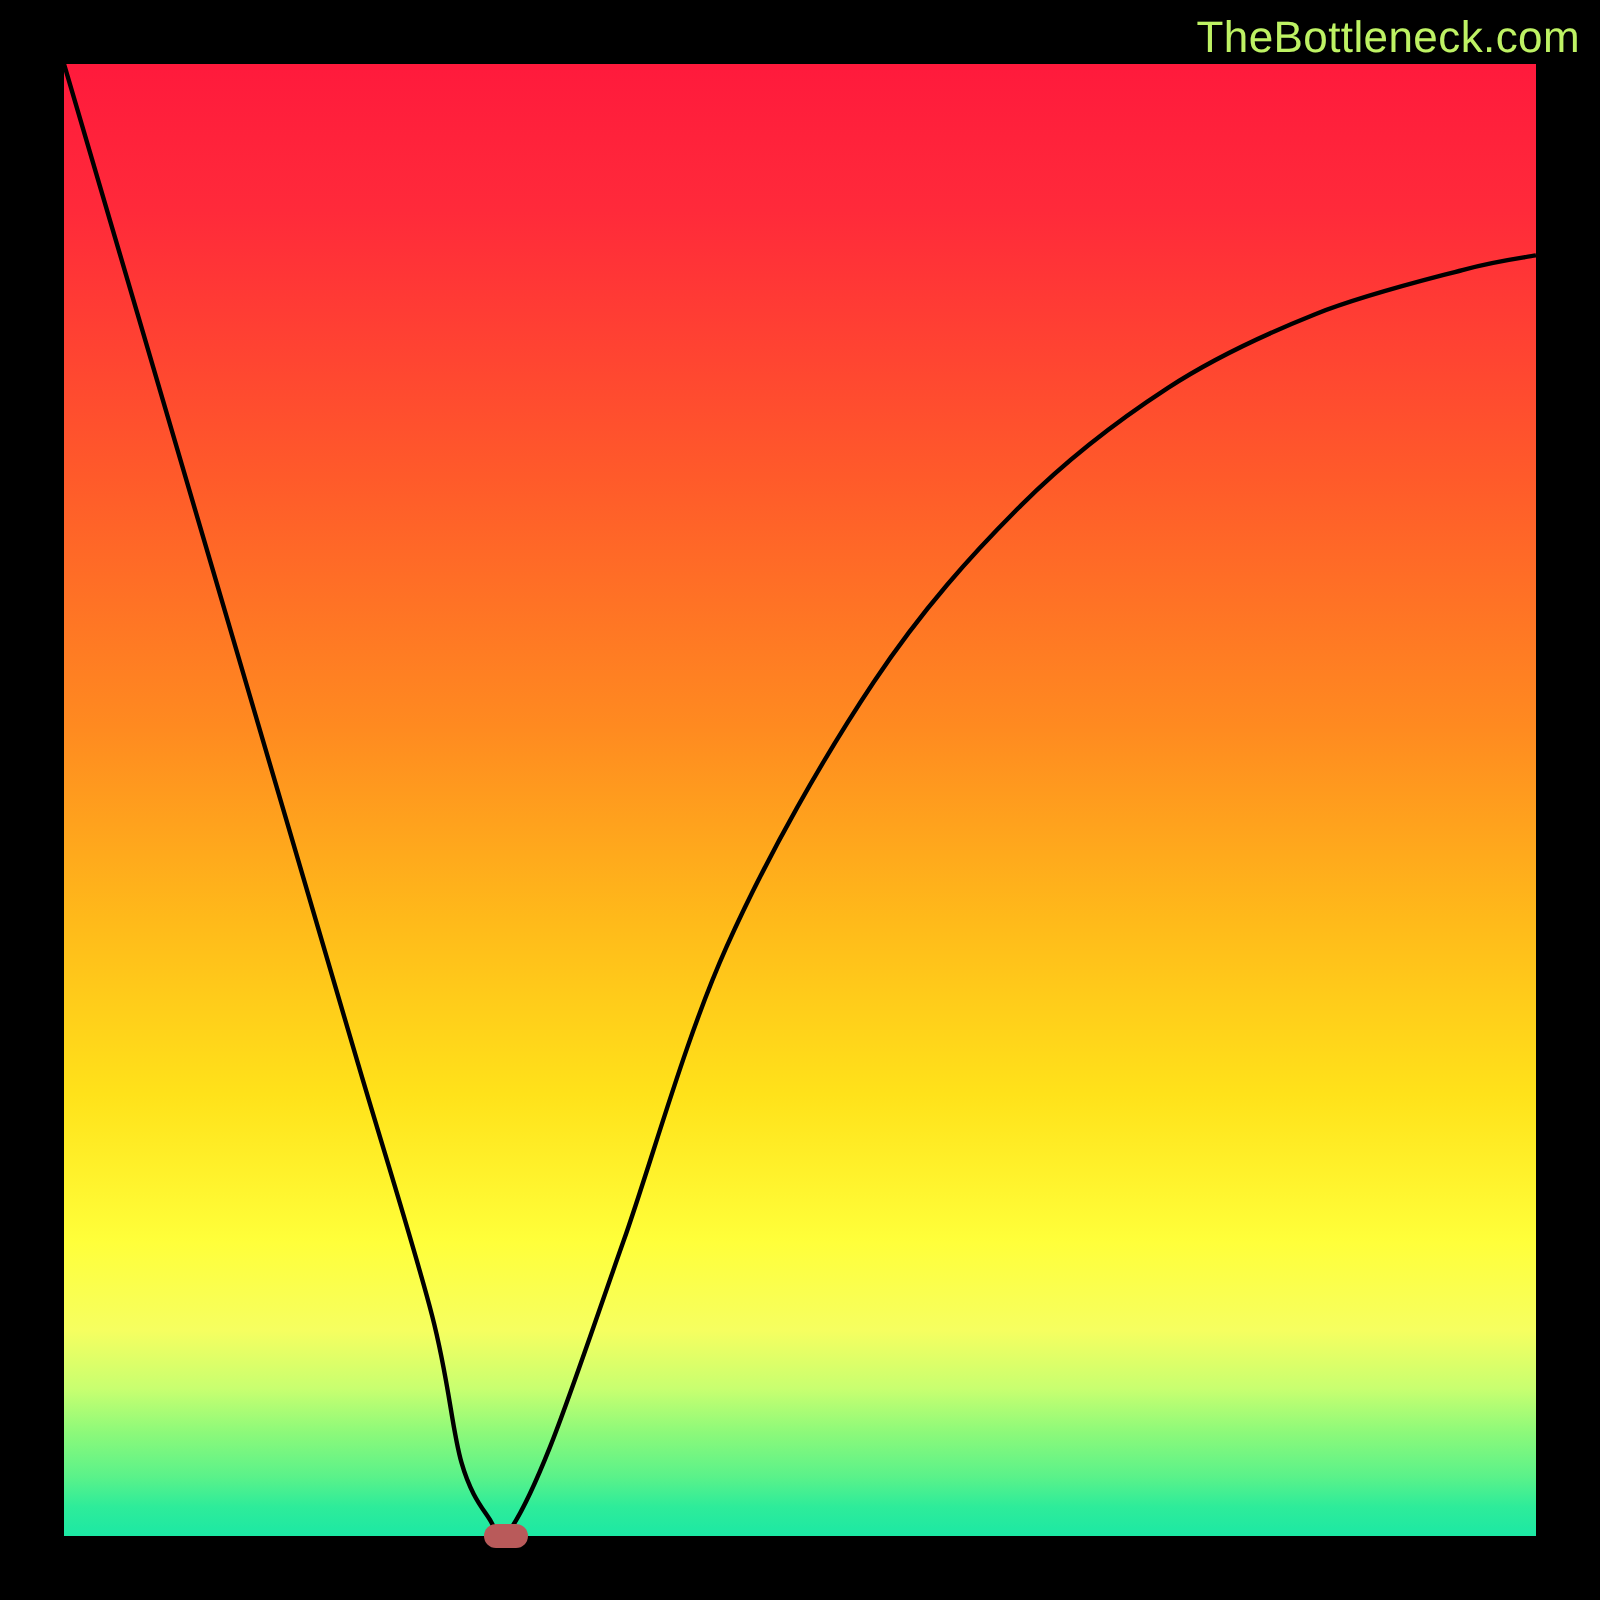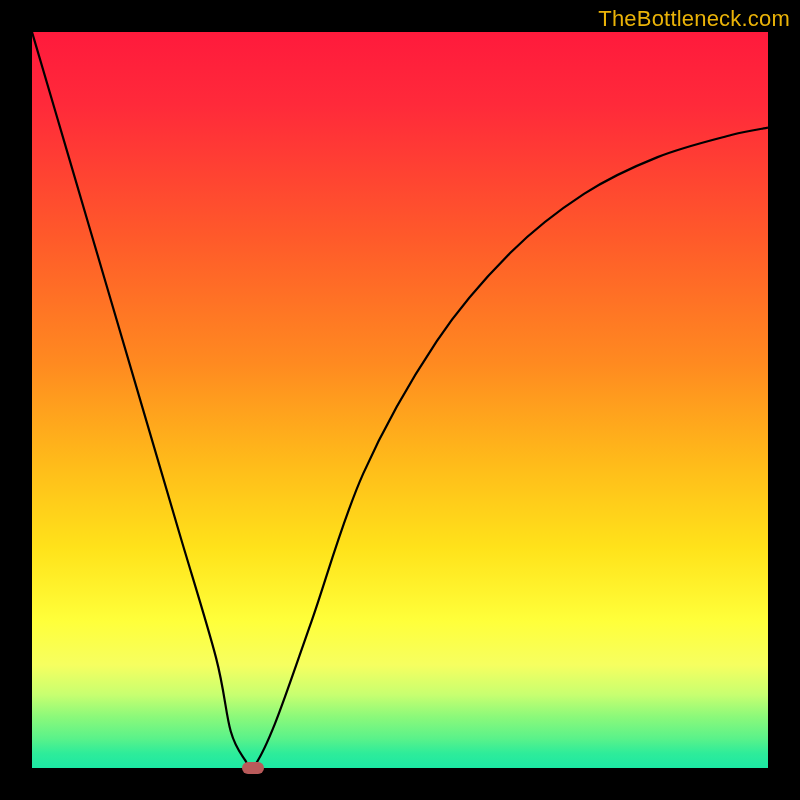--- a/index.html
+++ b/index.html
@@ -38,21 +38,21 @@
       #8cf97a 93%,
       #5af28a 96%,
       #2eec9a 98%,
       #1ce8a4 100%
     );
   }
   .watermark {
     position: absolute;
     top: 6px;
     right: 10px;
-    color: #eab308;
+    color: #bef264;
     font-size: 22px;
     font-weight: 500;
     letter-spacing: 0.2px;
     pointer-events: none;
   }
   .curve-svg {
     position: absolute;
     left: 0;
     top: 0;
     width: 736px;

